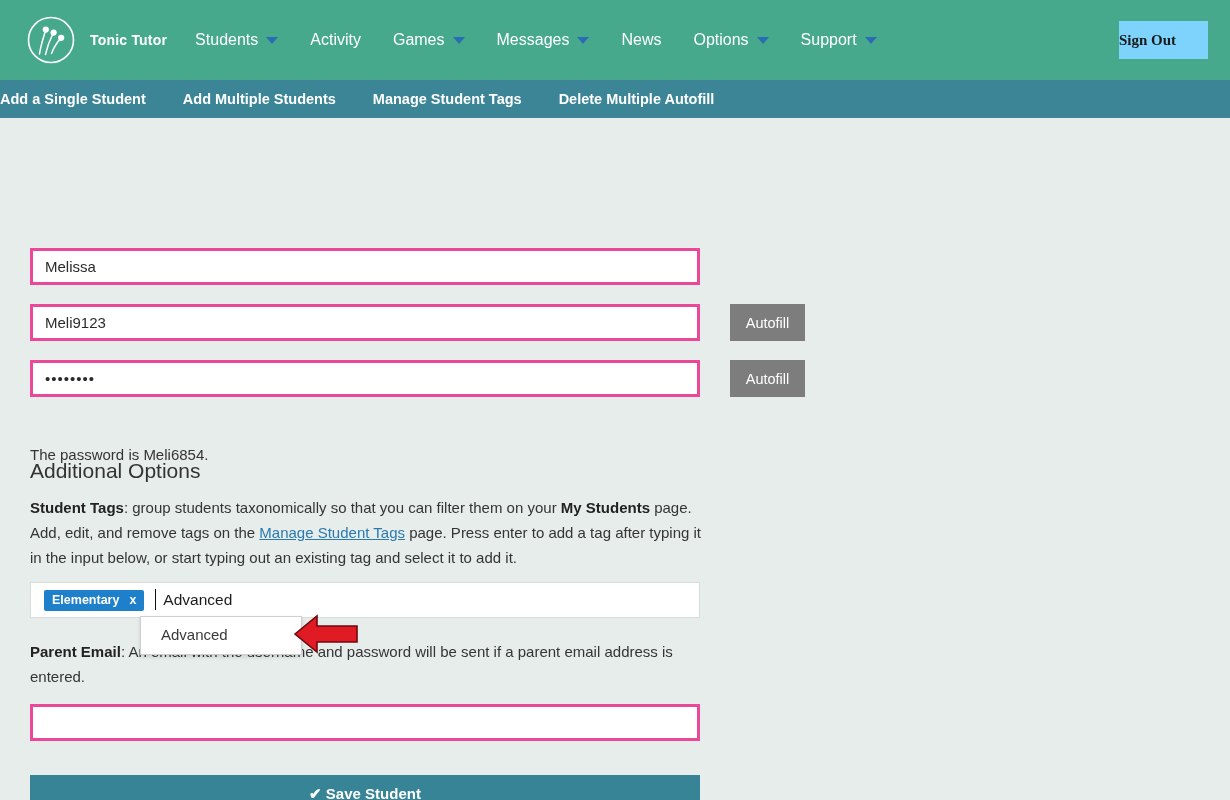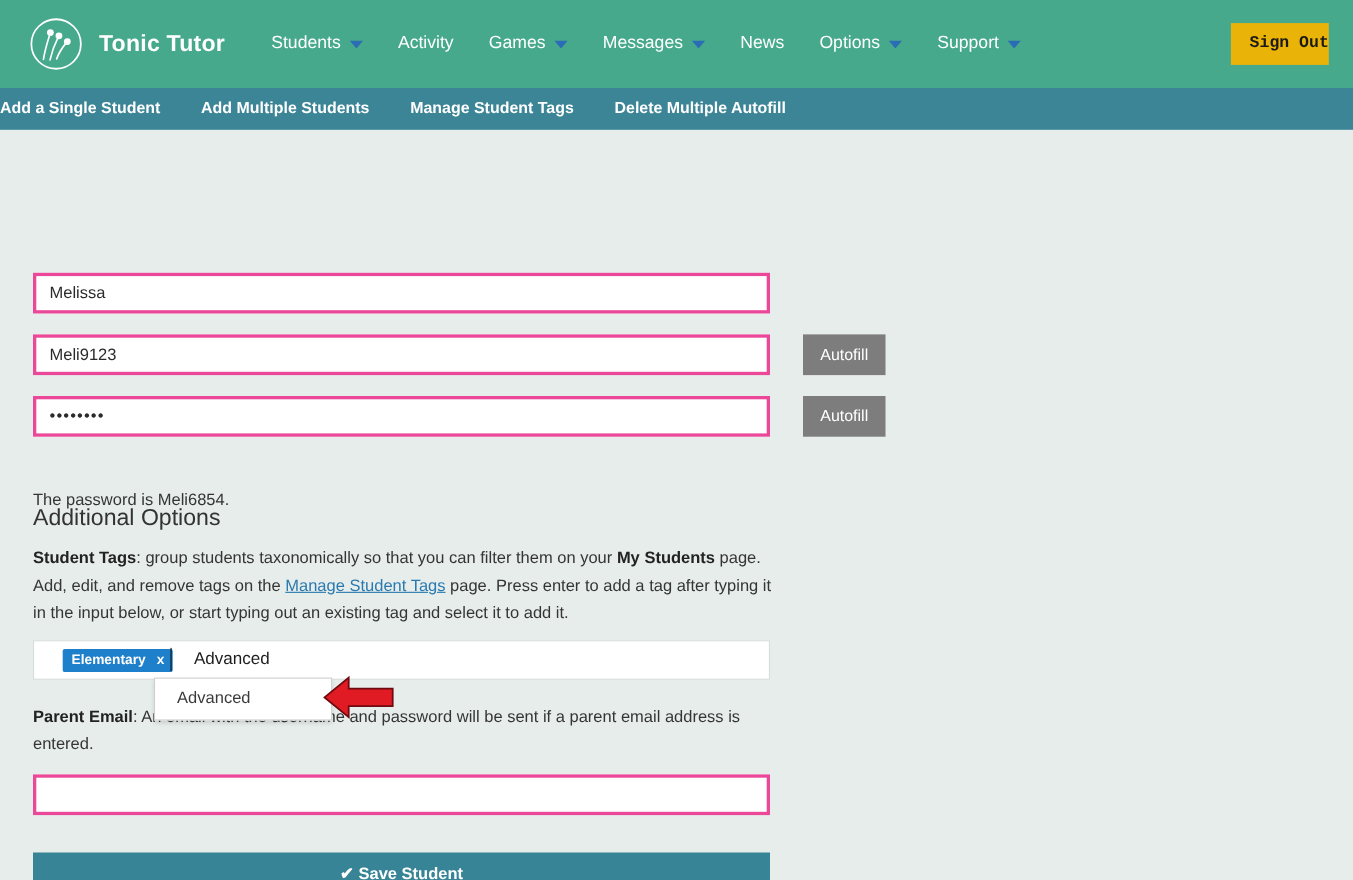--- a/index.html
+++ b/index.html
@@ -20,24 +20,24 @@
     align-items: center;
     padding: 0 0 0 26px;
   }
   #logo-mark {
     width: 50px; height: 50px;
     flex: 0 0 50px;
     margin-right: 14px;
   }
   .brand {
     color: #ffffff;
-    font-size: 21px;
+    font-size: 14px;
     font-weight: bold;
     letter-spacing: .2px;
-    margin-right: 26px;
+    margin-right: 12px;
     white-space: nowrap;
   }
   .navlist { display: flex; align-items: center; }
   .navitem {
     display: flex; align-items: center;
     color: #ffffff;
     font-size: 16px;
     font-weight: normal;
     padding: 0 16px;
     white-space: nowrap;
@@ -48,29 +48,29 @@
     width: 0; height: 0;
     margin-left: 8px;
     border-left: 6px solid transparent;
     border-right: 6px solid transparent;
     border-top: 7px solid #2a6db5;
   }
   #signout-button {
     position: absolute;
     right: 22px; top: 21px;
     width: 89px; height: 38px;
-    background: #eab308;
+    background: #7dd3fc;
     color: #1a1a1a;
     border: none;
-    font-family: Liberation Mono, monospace;
+    font-family: Liberation Serif, serif;
     font-size: 15px;
     font-weight: bold;
     cursor: pointer;
     line-height: 38px;
-    text-align: right;
+    text-align: left;
     padding: 0;
   }
 
   
   #subnav {
     height: 38px;
     background: #3b8597;
     display: flex;
     align-items: center;
   }
@@ -134,21 +134,21 @@
   .para a { color: #2a7ab0; text-decoration: underline; }
 
   
   #tag-input-box {
     position: absolute; left: 30px; top: 464px;
     width: 670px; height: 36px;
     background: #ffffff;
     border: 1px solid #d8dcdb;
     display: flex;
     align-items: center;
-    padding: 0 23px;
+    padding: 0 10px;
   }
   .tag-chip {
     display: inline-flex;
     align-items: center;
     height: 21px;
     background: #1e7fcb;
     color: #ffffff;
     font-size: 12.5px;
     font-weight: bold;
     padding: 0 8px;

